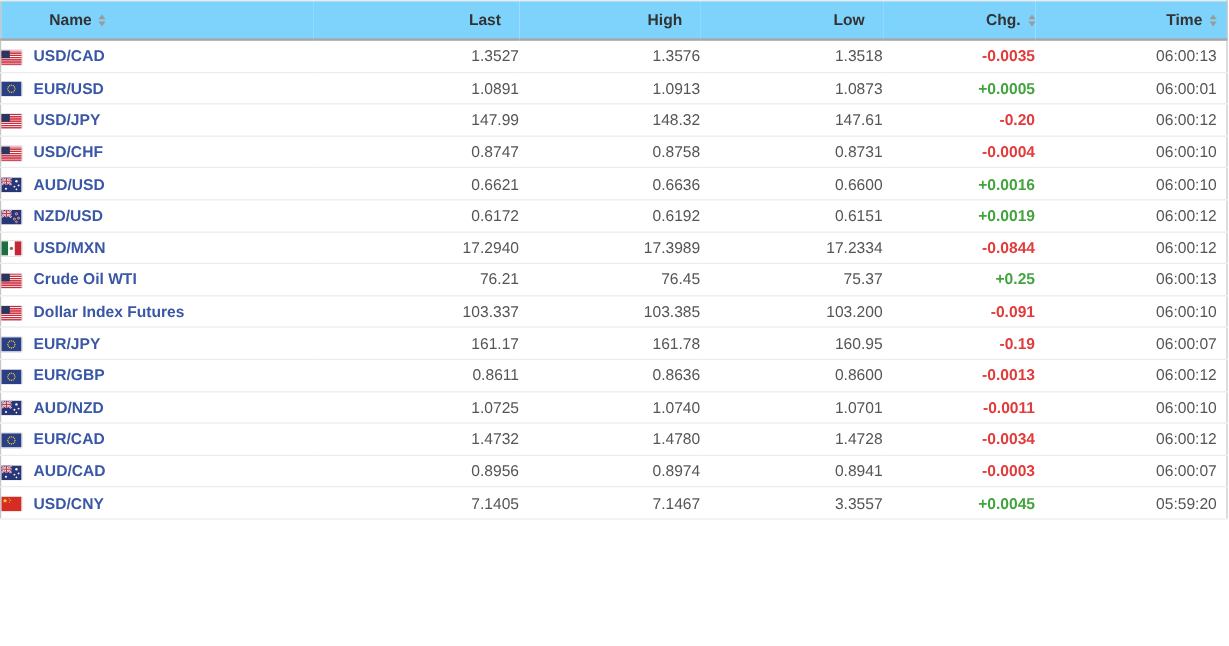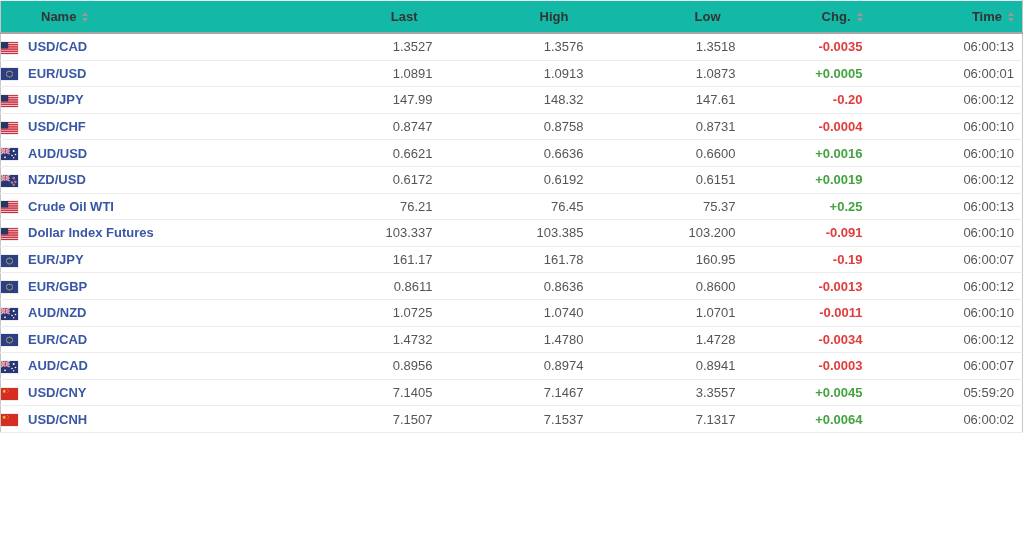--- a/index.html
+++ b/index.html
@@ -21,21 +21,21 @@
     border-left:1px solid #c6c6c6;
     border-right:1px solid #c6c6c6;
     border-top:1px solid #ececec;
     background:#fff;
   }
   thead th{
     height:31px;
     font-size:13px;font-weight:700;color:#333;
     border-bottom:2px solid #a6a6a6;
     padding:0;white-space:nowrap;
-    background:#14b8a6;
+    background:#7dd3fc;
   }
   .th-inner{display:flex;align-items:center;}
   th.al-left .th-inner{justify-content:flex-start;}
   th.al-right .th-inner{justify-content:flex-end;}
   th.col-name{padding-left:40px;}
   th.no-sort.al-right{padding-right:15px;text-align:right;}
   th.col-time{padding-right:8px;}
   th.sortable{cursor:pointer;}
   .sort-icon{display:inline-flex;flex-direction:column;align-items:center;margin-left:6px;gap:2px;}
   .sort-icon i{display:block;width:0;height:0;border-left:3.5px solid transparent;border-right:3.5px solid transparent;}
@@ -258,20 +258,33 @@
               <circle cx="12.7" cy="9.8" r="0.8" fill="#cc2b3c" stroke="#fff" stroke-width="0.4"></circle>
             </svg></span><a class="pair">NZD/USD</a></td>
         <td class="num c-last">0.6172</td>
         <td class="num c-high">0.6192</td>
         <td class="num c-low">0.6151</td>
         <td class="num c-chg up">+0.0019</td>
         <td class="num c-time">06:00:12</td>
       </tr>
       <tr>
         <td class="c-name"><span class="flag"><svg width="17" height="12" viewBox="0 0 17 12" xmlns="http://www.w3.org/2000/svg">
+              <rect width="5.7" height="12" fill="#1f6e43"></rect>
+              <rect x="5.7" width="5.6" height="12" fill="#fff"></rect>
+              <rect x="11.3" width="5.7" height="12" fill="#c3273a"></rect>
+              <circle cx="8.5" cy="6" r="1.4" fill="#8a6b3e"></circle>
+            </svg></span><a class="pair">USD/MXN</a></td>
+        <td class="num c-last">17.2940</td>
+        <td class="num c-high">17.3989</td>
+        <td class="num c-low">17.2334</td>
+        <td class="num c-chg down">-0.0844</td>
+        <td class="num c-time">06:00:12</td>
+      </tr>
+      <tr>
+        <td class="c-name"><span class="flag"><svg width="17" height="12" viewBox="0 0 17 12" xmlns="http://www.w3.org/2000/svg">
               <rect width="17" height="12" fill="#cc2b3c"></rect>
               <rect y="0.92" width="17" height="0.92" fill="#fff"></rect>
               <rect y="2.77" width="17" height="0.92" fill="#fff"></rect>
               <rect y="4.61" width="17" height="0.92" fill="#fff"></rect>
               <rect y="6.46" width="17" height="0.92" fill="#fff"></rect>
               <rect y="8.31" width="17" height="0.92" fill="#fff"></rect>
               <rect y="10.15" width="17" height="0.92" fill="#fff"></rect>
               <rect y="1.85" width="17" height="0.92" fill="#cc2b3c"></rect>
               <rect y="3.69" width="17" height="0.92" fill="#cc2b3c"></rect>
               <rect y="5.54" width="17" height="0.92" fill="#cc2b3c"></rect>
@@ -430,28 +443,14 @@
               <circle cx="6.6" cy="1.6" r="0.45" fill="#f8d12e"></circle>
               <circle cx="7.5" cy="3" r="0.45" fill="#f8d12e"></circle>
               <circle cx="6.9" cy="4.6" r="0.45" fill="#f8d12e"></circle>
             </svg></span><a class="pair">USD/CNY</a></td>
         <td class="num c-last">7.1405</td>
         <td class="num c-high">7.1467</td>
         <td class="num c-low">3.3557</td>
         <td class="num c-chg up">+0.0045</td>
         <td class="num c-time">05:59:20</td>
       </tr>
-      <tr>
-        <td class="c-name"><span class="flag"><svg width="17" height="12" viewBox="0 0 17 12" xmlns="http://www.w3.org/2000/svg">
-              <rect width="17" height="12" fill="#d62c23"></rect>
-              <polygon points="3.2,1.2 3.8,2.6 5.2,2.7 4.1,3.6 4.5,5 3.2,4.2 1.9,5 2.3,3.6 1.2,2.7 2.6,2.6" fill="#f8d12e"></polygon>
-              <circle cx="6.6" cy="1.6" r="0.45" fill="#f8d12e"></circle>
-              <circle cx="7.5" cy="3" r="0.45" fill="#f8d12e"></circle>
-              <circle cx="6.9" cy="4.6" r="0.45" fill="#f8d12e"></circle>
-            </svg></span><a class="pair">USD/CNH</a></td>
-        <td class="num c-last">7.1507</td>
-        <td class="num c-high">7.1537</td>
-        <td class="num c-low">7.1317</td>
-        <td class="num c-chg up">+0.0064</td>
-        <td class="num c-time">06:00:02</td>
-      </tr>
     </tbody>
 </table>
 
 </body></html>

